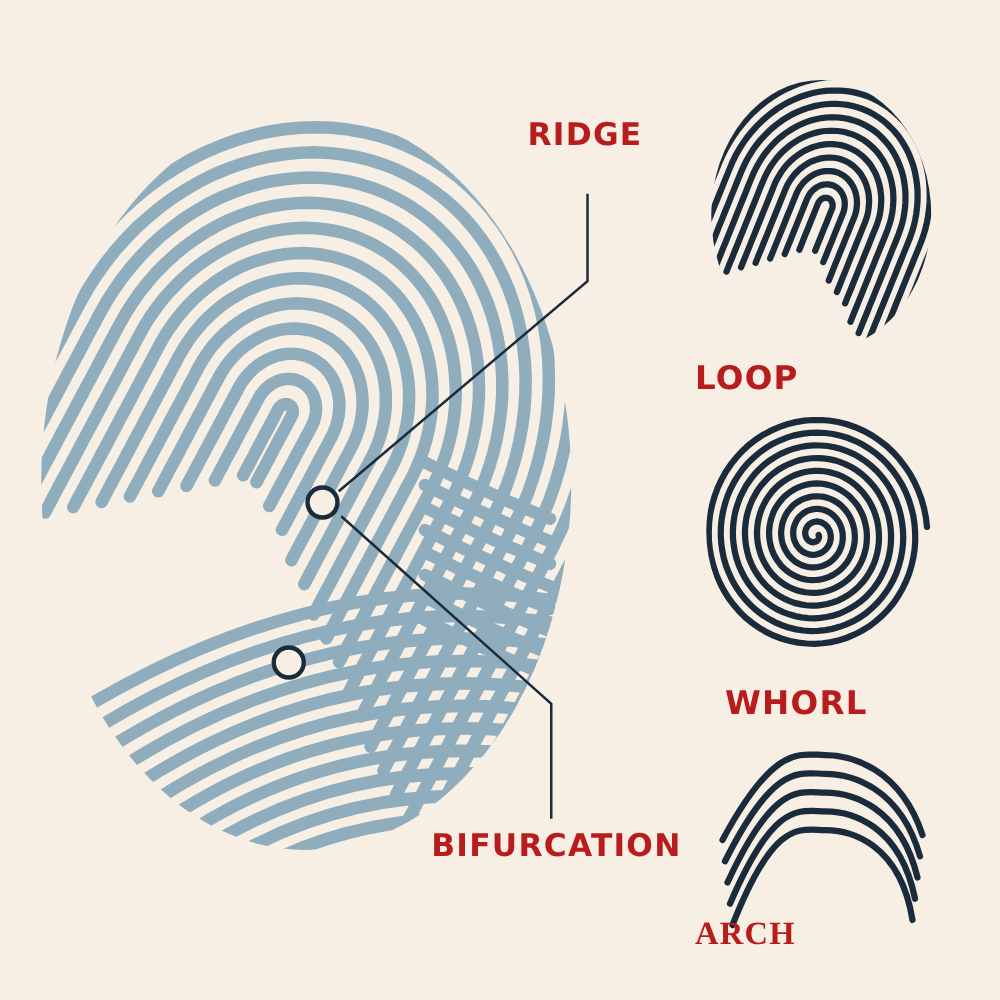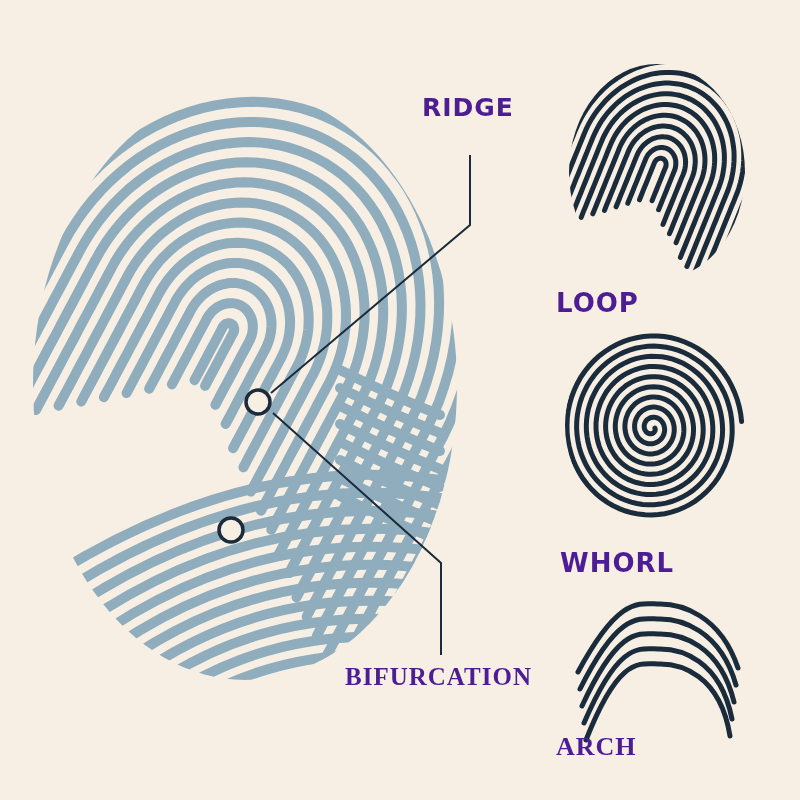--- a/index.html
+++ b/index.html
@@ -1,18 +1,18 @@
 <!DOCTYPE html>
 <html><head>
   <meta charset="utf-8">
   <style>
     html, body { margin: 0; padding: 0; }
     body { width: 800px; height: 800px; background: #f7efe3; overflow: hidden; position: relative; font-family: "DejaVu Sans", sans-serif; }
     #stage { position: absolute; left: 0; top: 0; width: 800px; height: 800px; }
-    .label { position: absolute; color: #4c1d95; font-family: "DejaVu Sans", sans-serif; font-weight: bold; letter-spacing: 1px; white-space: nowrap; }
+    .label { position: absolute; color: #b91c1c; font-family: "DejaVu Sans", sans-serif; font-weight: bold; letter-spacing: 1px; white-space: nowrap; }
     .callout-label { font-size: 25px; line-height: 30px; }
     .type-label { font-size: 26px; width: 200px; }
   </style>
 </head>
 <body>
 
 <svg id="stage" width="800" height="800" viewBox="0 0 800 800" xmlns="http://www.w3.org/2000/svg">
   <defs>
     <clipPath id="mainClip">
         <ellipse cx="245" cy="385" rx="212" ry="295"></ellipse>
@@ -102,17 +102,17 @@
       <path d="M 580,689 C 620,609 640,619 660,619 S 720,629 736,685"></path>
       <path d="M 582,706 C 620,624 640,634 660,634 S 720,644 734,702"></path>
       <path d="M 584,723 C 620,639 640,649 660,649 S 720,659 732,719"></path>
       <path d="M 586,740 C 620,654 640,664 660,664 S 720,674 730,736"></path>
     </g>
 </svg>
 
 <div class="label callout-label" style="left:422px; top:93px;">
   <div>RIDGE</div>
 </div>
-<div class="label callout-label" style="left:345px; top:662px;font-family:Liberation Serif, serif;">BIFURCATION</div>
+<div class="label callout-label" style="left:345px; top:662px;">BIFURCATION</div>
 
 <div class="label type-label" style="left:556px; top:288px;">LOOP</div>
-<div class="label type-label" style="left:560px; top:548px;">WHORL</div>
+<div class="label type-label" style="left:580px; top:548px;">WHORL</div>
 <div class="label type-label" style="left:556px; top:732px;font-family:Liberation Serif, serif;">ARCH</div>
 
 </body></html>

